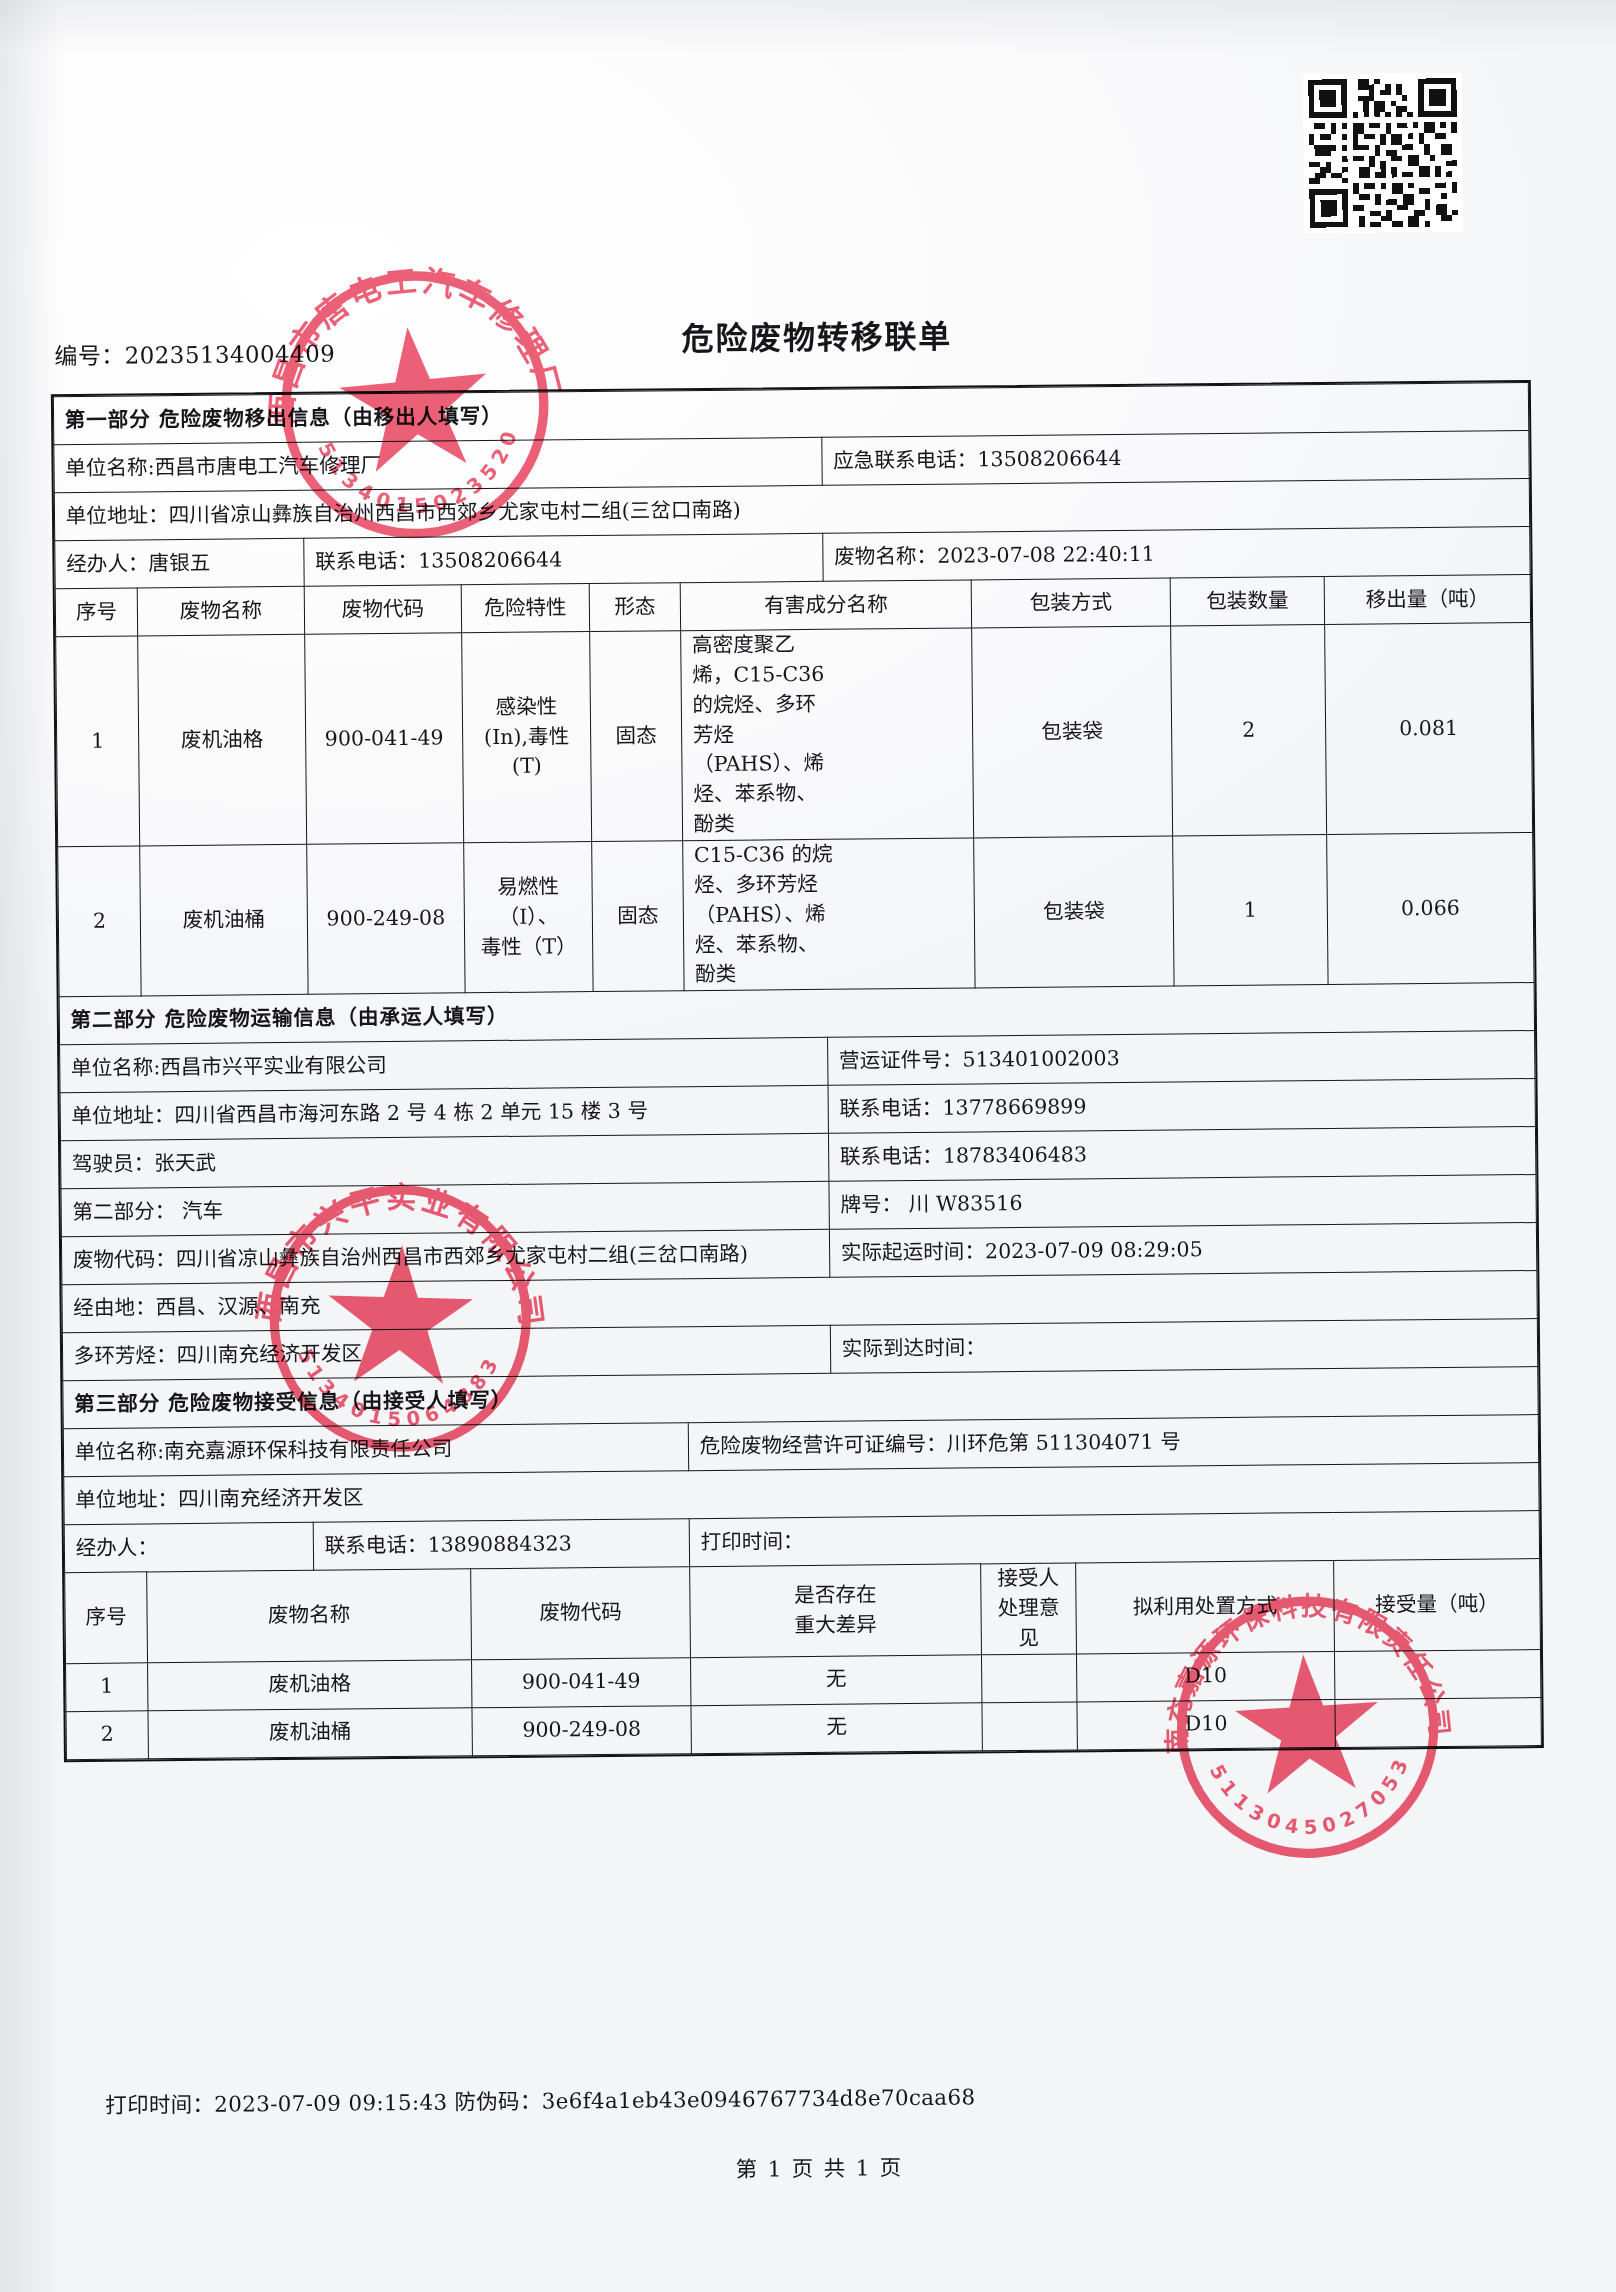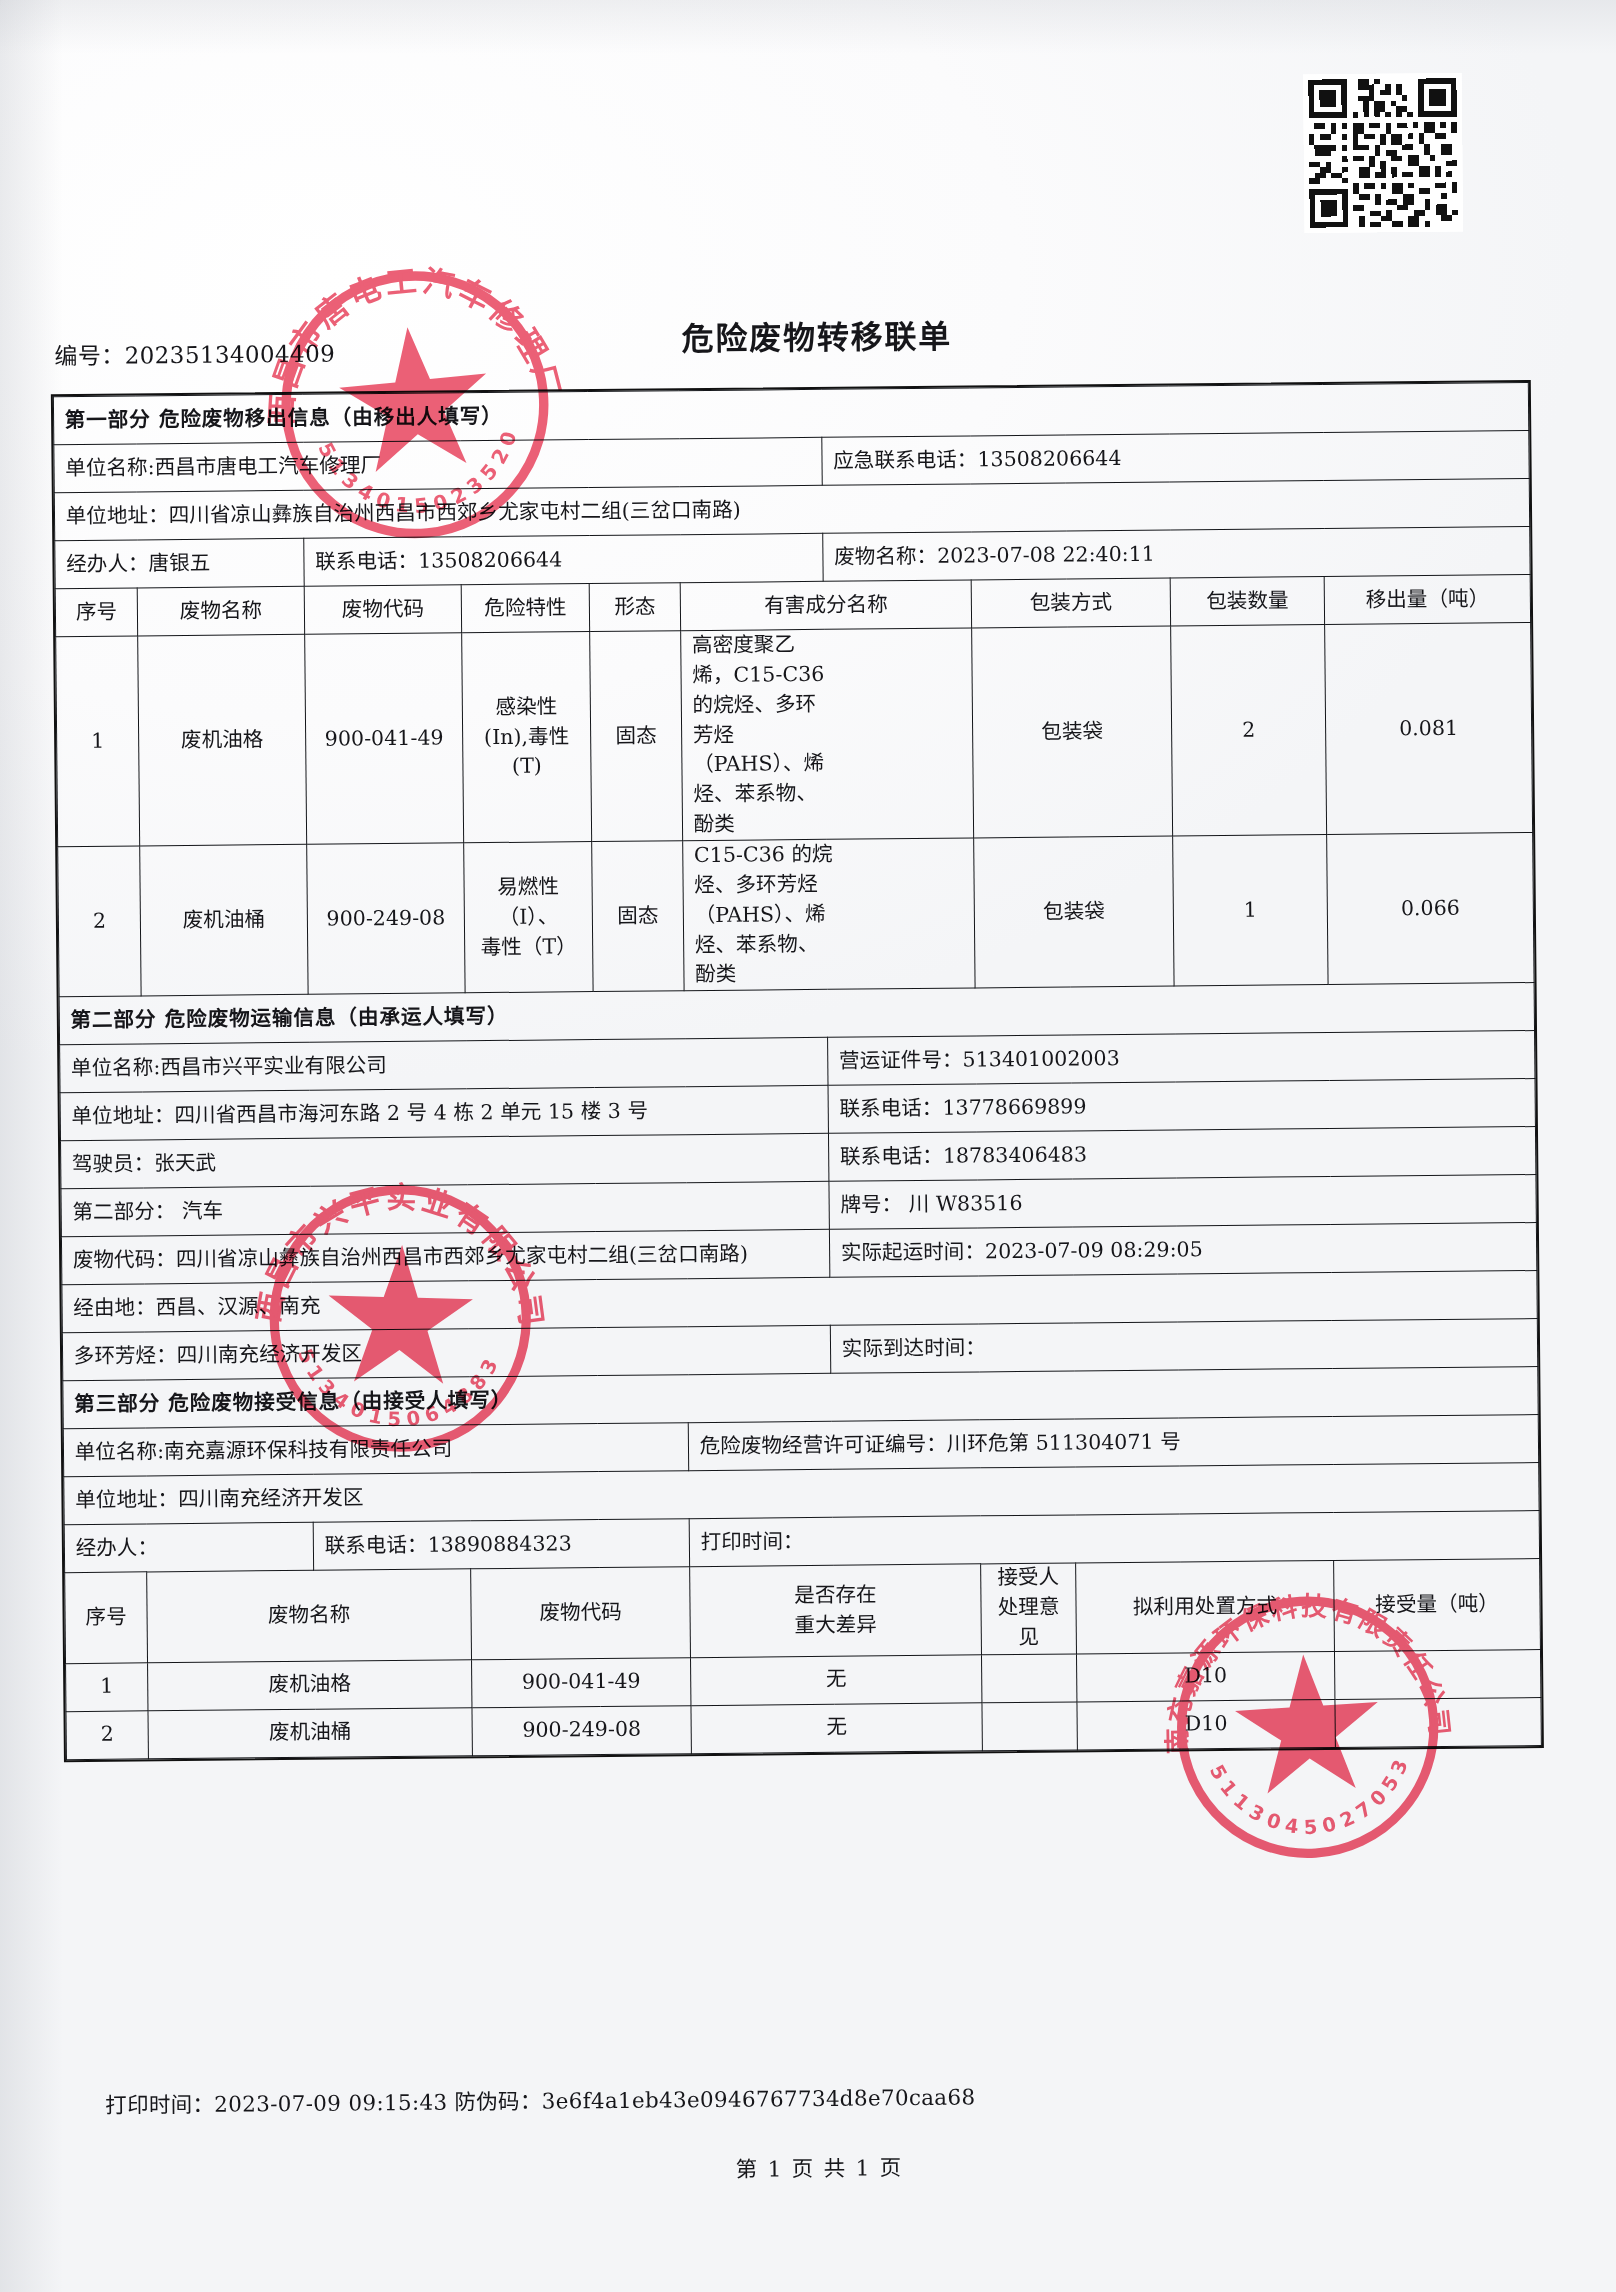--- a/index.html
+++ b/index.html
@@ -496,21 +496,21 @@
         <span>打印时间：</span><span class="nowrapnum"></span>
       </td>
     </tr>
 
     <tr>
       <td class="hdr">序号</td>
       <td class="hdr" colspan="2">废物名称</td>
       <td class="hdr" colspan="2">废物代码</td>
       <td class="hdr" colspan="2" style="white-space:pre-line;">是否存在
 重大差异</td>
-      <td class="hdr" style="white-space:pre-line;font-family:Liberation Mono, monospace;">接受人
+      <td class="hdr" style="white-space:pre-line;">接受人
 处理意见</td>
       <td class="hdr" colspan="2">拟利用处置方式</td>
       <td class="hdr">接受量（吨）</td>
     </tr>
 
     <tr>
       <td class="ctr">1</td>
       <td class="ctr" colspan="2">废机油格</td>
       <td class="ctr nowrapnum" colspan="2">900-041-49</td>
       <td class="ctr" colspan="2">无</td>

